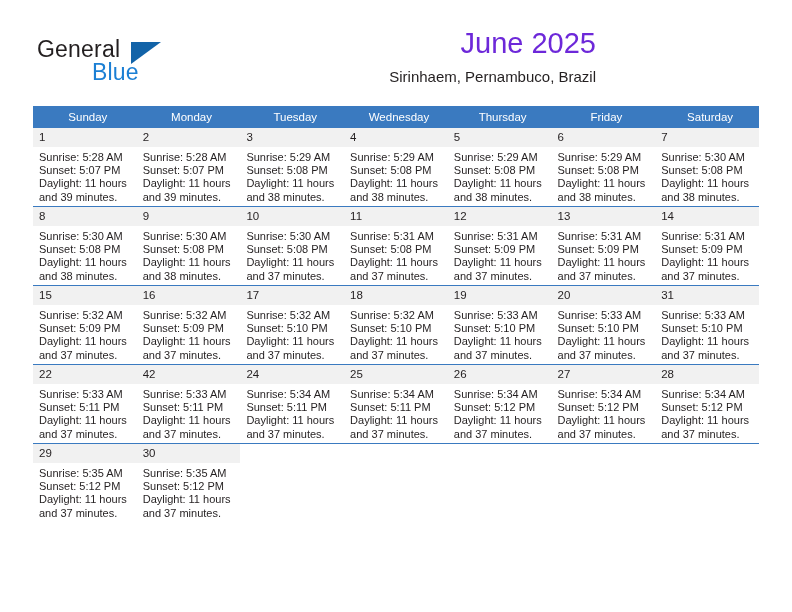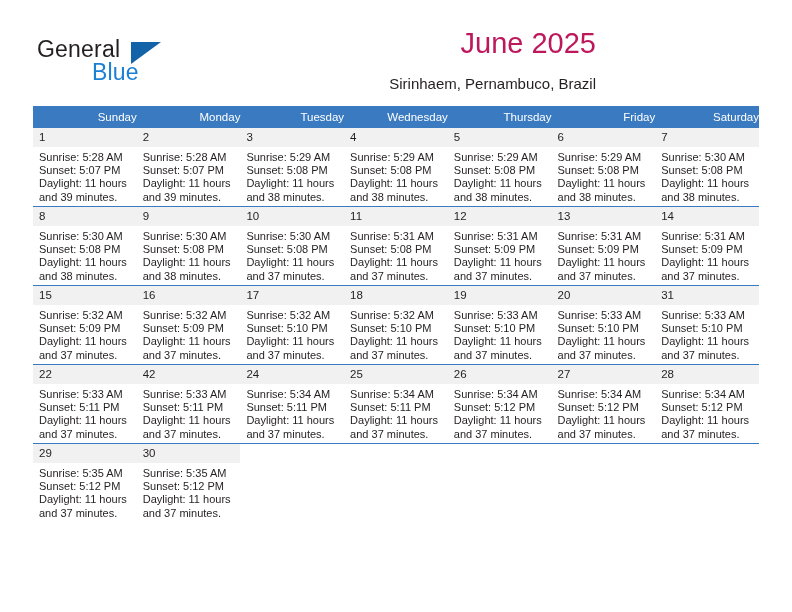--- a/index.html
+++ b/index.html
@@ -64,47 +64,47 @@
     border-bottom: 22px solid transparent;
   }
   .title-block {
     position: absolute;
     right: 0;
     top: 0;
     text-align: right;
   }
   .cal-title {
     font-size: 29px;
-    color: #be185d;
+    color: #6d28d9;
     line-height: 1.1;
     white-space: nowrap;
   }
   .cal-subtitle {
-    margin-top: 16px;
+    margin-top: 9px;
     font-size: 15px;
     color: #231f20;
     line-height: 1.1;
     white-space: nowrap;
   }
 
   
   .calendar {
     position: absolute;
     left: 33px;
     top: 106px;
     width: 726px;
     border-collapse: collapse;
     table-layout: fixed;
   }
   .calendar th {
     background: #3a7ac0;
     color: #ffffff;
     font-size: 11.5px;
     font-weight: normal;
-    text-align: right;
+    text-align: center;
     padding: 5px 0 5px 6px;
     height: 12px;
     border: none;
   }
   .calendar td {
     width: 103.71px;
     vertical-align: top;
     padding: 0;
     border: none;
     background: #ffffff;

